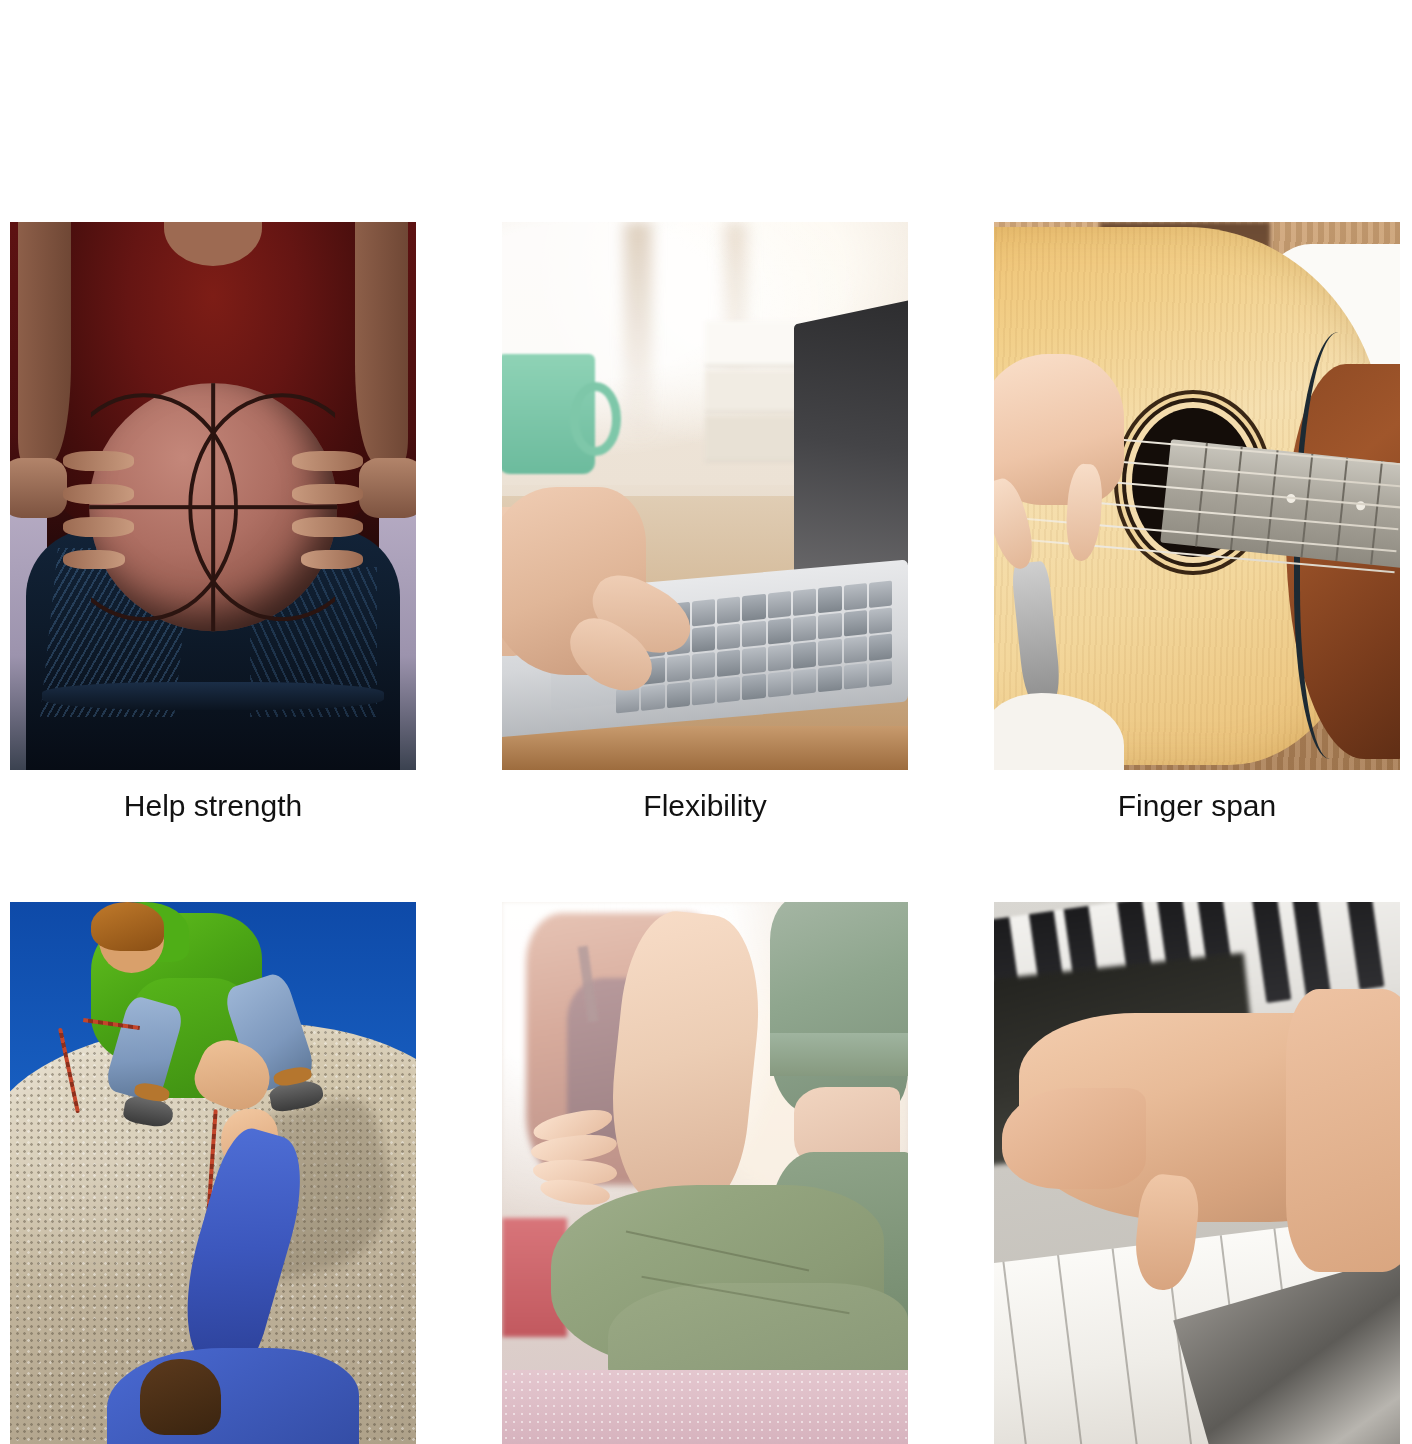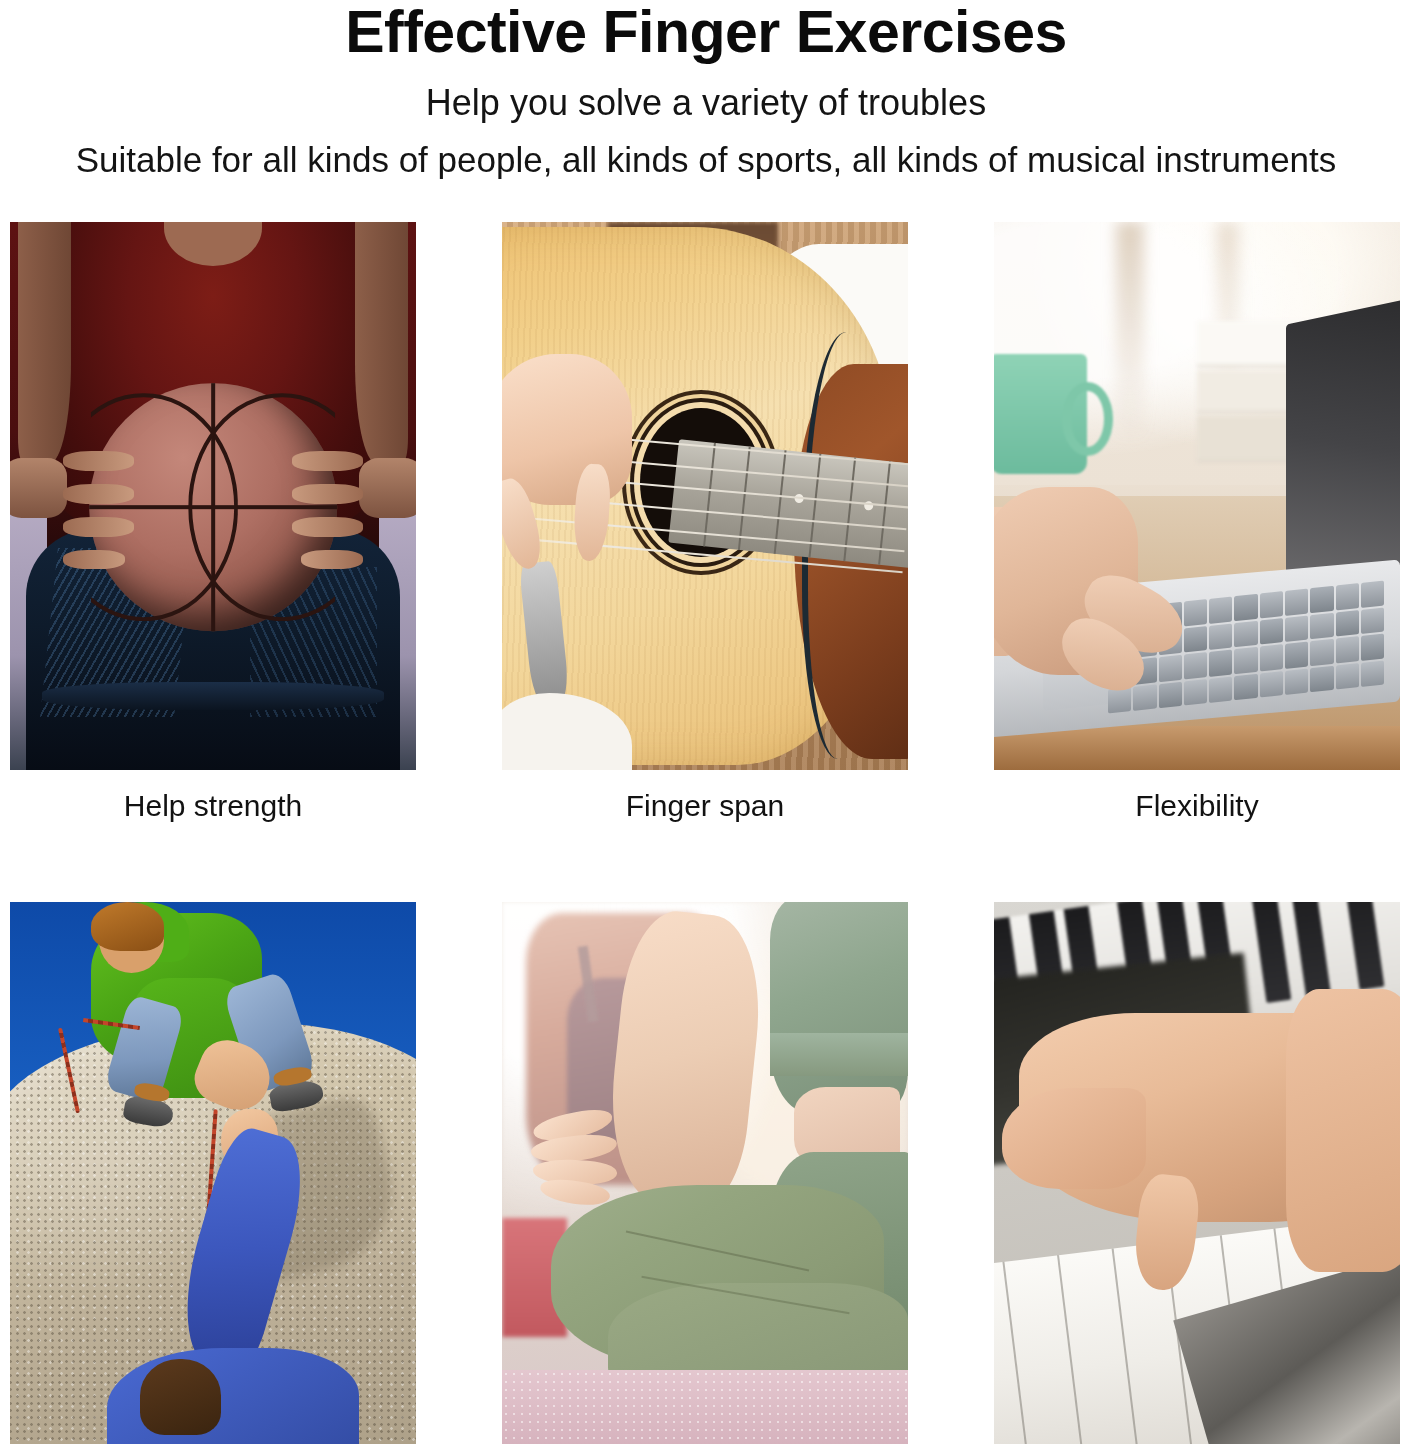--- a/index.html
+++ b/index.html
@@ -592,25 +592,20 @@
     position:absolute; right:-6%; top:16%; width:34%; height:52%;
     background:linear-gradient(160deg,#eec3a3,#d9a57f);
     border-radius:24% 30% 30% 24%;
   }
 </style>
 </head>
 <body>
 
 <div class="page">
 
-  <div class="header">
-    <div class="title">Effective Finger Exercises</div>
-    <div class="subtitle-1">Help you solve a variety of troubles</div>
-    <div class="subtitle-2">Suitable for all kinds of people, all kinds of sports, all kinds of musical instruments</div>
-  </div>
 
   <div class="grid">
 
     <div class="cell row1">
       <div class="photo p-basket">
         <div class="bk-tank"></div>
         <div class="bk-neck"></div>
         <div class="bk-armL"></div>
         <div class="bk-armR"></div>
         <div class="bk-sideL"></div>
@@ -632,20 +627,94 @@
           <span class="fg"></span>
         </div>
         <div class="bk-handR">
           <span class="fg"></span>
           <span class="fg"></span>
           <span class="fg"></span>
           <span class="fg"></span>
         </div>
       </div>
       <div class="caption">Help strength</div>
+    </div>
+
+    <div class="cell row1">
+      <div class="photo p-laptop">
+        <div class="lp-blur-bg"></div>
+        <div class="lp-vstripe"></div>
+        <div class="lp-vstripe2"></div>
+        <div class="lp-desk"></div>
+        <div class="lp-deskedge"></div>
+        <div class="lp-mug"></div>
+        <div class="lp-books">
+          <i></i>
+          <i></i>
+          <i></i>
+        </div>
+        <div class="lp-screen"></div>
+        <div class="lp-base"></div>
+        <div class="lp-track"></div>
+        <div class="lp-keys">
+          <span></span>
+            <span></span>
+          <span></span>
+            <span></span>
+          <span></span>
+            <span></span>
+          <span></span>
+            <span></span>
+          <span></span>
+            <span></span>
+          <span></span>
+            <span></span>
+          <span></span>
+            <span></span>
+          <span></span>
+            <span></span>
+          <span></span>
+            <span></span>
+          <span></span>
+            <span></span>
+          <span></span>
+            <span></span>
+          <span></span>
+            <span></span>
+          <span></span>
+            <span></span>
+          <span></span>
+            <span></span>
+          <span></span>
+            <span></span>
+          <span></span>
+            <span></span>
+          <span></span>
+            <span></span>
+          <span></span>
+            <span></span>
+          <span></span>
+            <span></span>
+          <span></span>
+            <span></span>
+          <span></span>
+            <span></span>
+          <span></span>
+            <span></span>
+        </div>
+        <div class="lp-hand">
+          <span class="arm"></span>
+          <span class="palm"></span>
+          <span class="fin"></span>
+          <span class="fin"></span>
+          <span class="fin"></span>
+          <span class="fin"></span>
+        </div>
+      </div>
+      <div class="caption">Flexibility</div>
     </div>
 
     <div class="cell row1">
       <div class="photo p-guitar">
         <div class="gt-sweater2"></div>
         <div class="gt-darkband"></div>
         <div class="gt-shirt"></div>
         <div class="gt-body"></div>
         <div class="gt-side"></div>
         <div class="gt-binding"></div>
@@ -671,94 +740,20 @@
         <div class="gt-pick"></div>
         <div class="gt-hand">
           <span class="palm"></span>
           <span class="fin"></span>
           <span class="fin"></span>
           <span class="fin"></span>
         </div>
         <div class="gt-leg"></div>
       </div>
       <div class="caption">Finger span</div>
-    </div>
-
-    <div class="cell row1">
-      <div class="photo p-laptop">
-        <div class="lp-blur-bg"></div>
-        <div class="lp-vstripe"></div>
-        <div class="lp-vstripe2"></div>
-        <div class="lp-desk"></div>
-        <div class="lp-deskedge"></div>
-        <div class="lp-mug"></div>
-        <div class="lp-books">
-          <i></i>
-          <i></i>
-          <i></i>
-        </div>
-        <div class="lp-screen"></div>
-        <div class="lp-base"></div>
-        <div class="lp-track"></div>
-        <div class="lp-keys">
-          <span></span>
-            <span></span>
-          <span></span>
-            <span></span>
-          <span></span>
-            <span></span>
-          <span></span>
-            <span></span>
-          <span></span>
-            <span></span>
-          <span></span>
-            <span></span>
-          <span></span>
-            <span></span>
-          <span></span>
-            <span></span>
-          <span></span>
-            <span></span>
-          <span></span>
-            <span></span>
-          <span></span>
-            <span></span>
-          <span></span>
-            <span></span>
-          <span></span>
-            <span></span>
-          <span></span>
-            <span></span>
-          <span></span>
-            <span></span>
-          <span></span>
-            <span></span>
-          <span></span>
-            <span></span>
-          <span></span>
-            <span></span>
-          <span></span>
-            <span></span>
-          <span></span>
-            <span></span>
-          <span></span>
-            <span></span>
-          <span></span>
-            <span></span>
-        </div>
-        <div class="lp-hand">
-          <span class="arm"></span>
-          <span class="palm"></span>
-          <span class="fin"></span>
-          <span class="fin"></span>
-          <span class="fin"></span>
-          <span class="fin"></span>
-        </div>
-      </div>
-      <div class="caption">Flexibility</div>
     </div>
 
     <div class="cell row2">
       <div class="photo p-climb">
         <div class="cl-sky"></div>
         <div class="cl-rock"></div>
         <div class="cl-shadow"></div>
         <div class="cl-jacket"></div>
         <div class="cl-jacket2"></div>
         <div class="cl-hood"></div>

